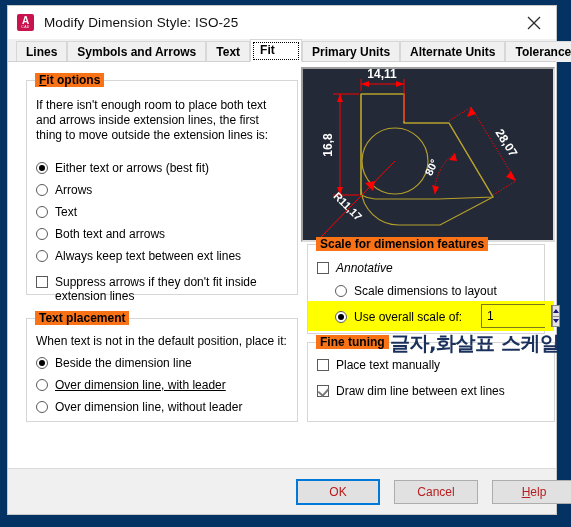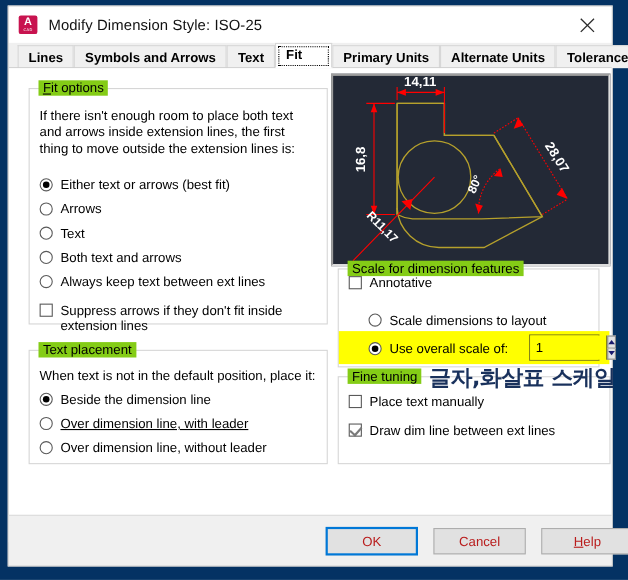--- a/index.html
+++ b/index.html
@@ -81,22 +81,22 @@
   .dlgbody{
     position:relative;height:431px;background:#ffffff;
     border-top:none;
   }
   
   .group{
     position:absolute;border:1px solid #d6d6d6;
     background:#ffffff;box-sizing:border-box;
   }
   .group > .legend{
-    position:absolute;top:-8px;left:8px;background:#84cc16;
-    padding:0 4px;font-size:12px;color:#000;white-space:nowrap;
+    position:absolute;top:-8px;left:8px;background:#f97316;
+    padding:0 4px;font-size:12px;color:#000;white-space:nowrap;font-weight:bold;
   }
   .helptext{
     position:absolute;font-size:12px;color:#000;line-height:15px;
   }
   
   .radio-row{
     position:absolute;display:flex;align-items:center;
     font-size:12px;cursor:default;white-space:nowrap;
   }
   .radio{
@@ -305,21 +305,21 @@
           <text x="200" y="76" fill="#ffffff" font-size="12" font-weight="bold" text-anchor="middle" transform="rotate(58 200 76)" font-family="Liberation Sans, sans-serif">28,07</text>
         </svg>
       </div>
 
       <div class="group" style="left:299px;top:182px;width:238px;height:90px;">
         <span class="legend">Scale for dimension features</span>
       </div>
 
       <div class="hl-band" style="left:300px;top:239px;width:246px;height:30px;"></div>
 
-      <div class="check-row" style="left:309px;top:188px;">
+      <div class="check-row" style="left:309px;top:199px;font-style:italic;">
         <span class="checkbox"></span>
         <span class="lbl">Annotative</span>
       </div>
       <div class="radio-row" style="left:327px;top:222px;">
         <span class="radio"></span>
         <span class="lbl">Scale dimensions to layout</span>
       </div>
       <div class="radio-row" style="left:327px;top:248px;z-index:5;">
         <span class="radio checked"></span>
         <span class="lbl">Use overall scale of:</span>

